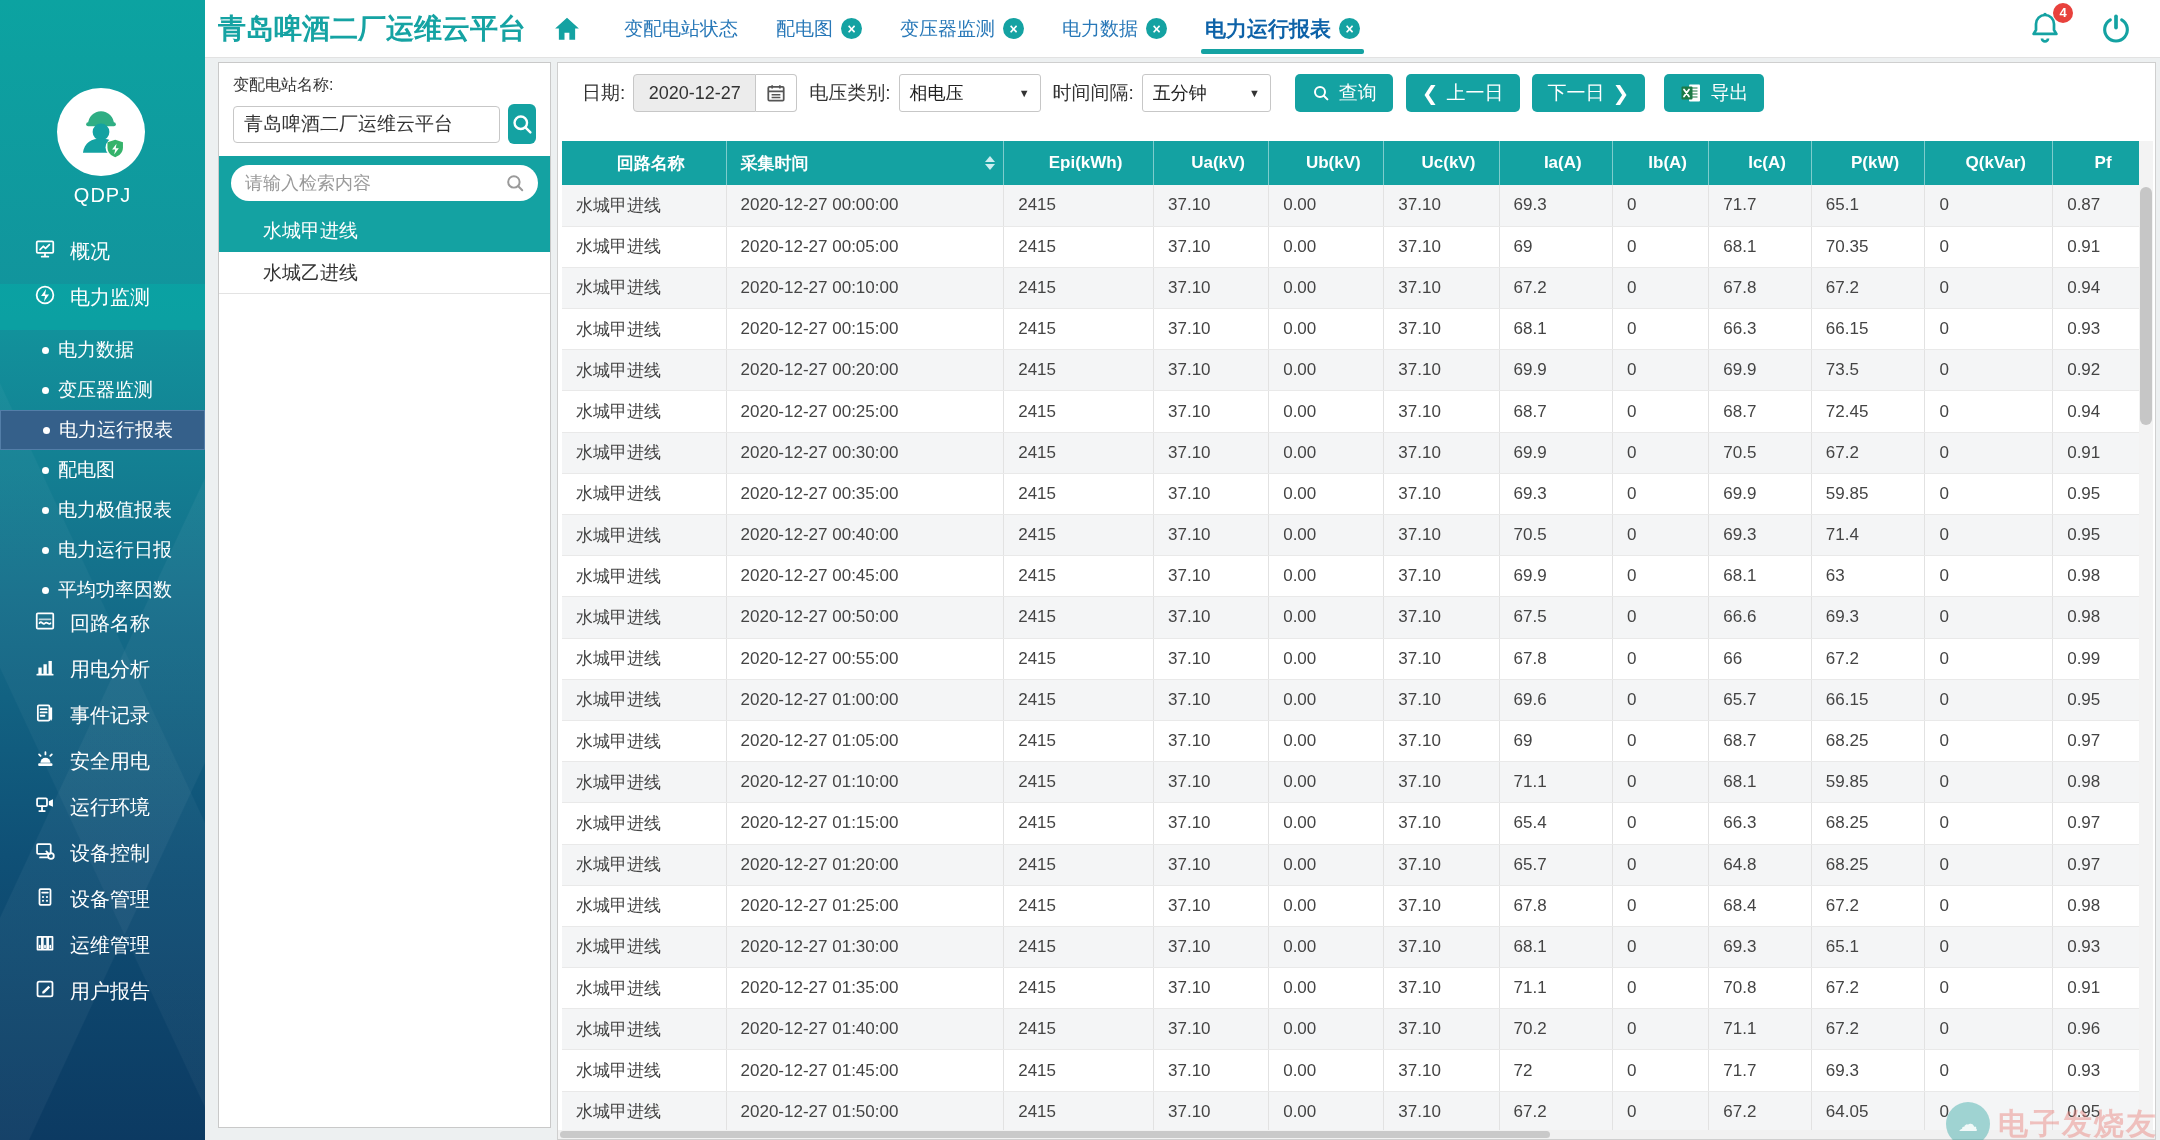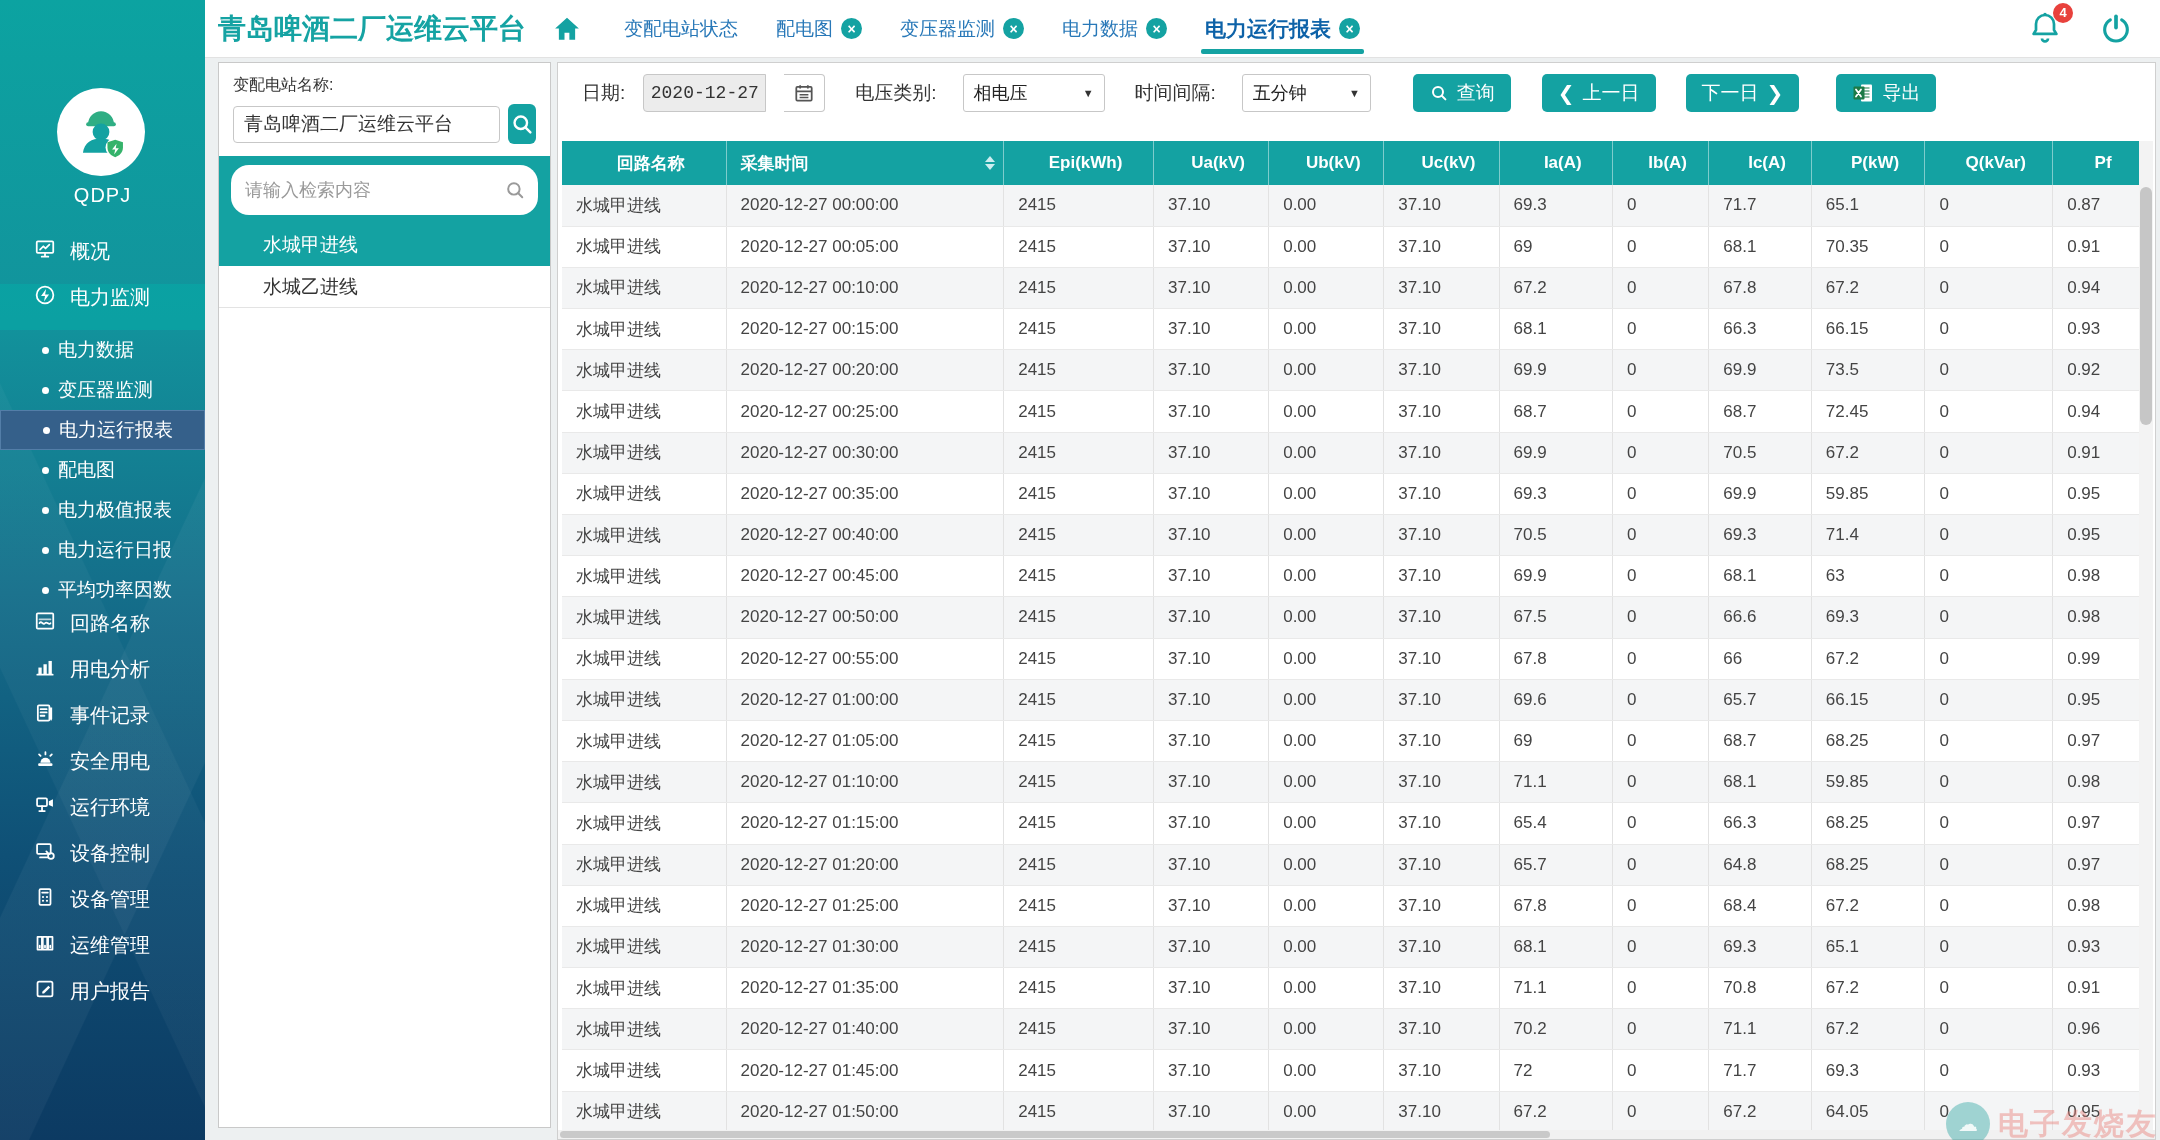--- a/index.html
+++ b/index.html
@@ -55,31 +55,31 @@
 
   .left-panel { position:absolute; left:13px; top:4px; width:333px; height:1066px;
     background:#fff; border:1px solid #c9c9c9; }
   .lp-label { margin:12px 0 8px 14px; font-size:16px; color:#333; }
   .lp-row { display:flex; align-items:center; padding:0 14px; gap:8px; }
   .station-input { flex:1; height:37px; border:1px solid #c7c7c7; border-radius:4px; font-size:19px;
     color:#333; padding:0 10px; outline:none; font-family:inherit; }
   .lp-search-btn { width:55px; height:40px; background:#14a2a2; border:none; border-radius:6px;
     display:flex; align-items:center; justify-content:center; cursor:pointer; }
   .lp-teal-band { margin-top:12px; background:#14a2a2; padding:9px 12px; }
-  .pill { background:#fff; border-radius:18px; height:50px; display:flex; align-items:center; padding:0 12px 0 14px; }
+  .pill { background:#fff; border-radius:18px; height:36px; display:flex; align-items:center; padding:0 12px 0 14px; }
   .pill input { flex:1; border:none; outline:none; font-size:18px; color:#555; font-family:inherit; }
   .pill input::placeholder { color:#9a9a9a; }
   .circuit-list {}
   .circuit { height:42px; display:flex; align-items:center; padding-left:44px; font-size:19px; color:#333;
     border-bottom:1px solid #e3e3e3; cursor:pointer; }
   .circuit.selected { background:#14a2a2; color:#fff; border-bottom:1px solid #14a2a2; }
 
   .main-panel { position:absolute; left:352px; top:4px; width:1599px; height:1078px;
     background:#fff; border:1px solid #cfcfcf; }
-  .toolbar { display:flex; align-items:center; height:56px; padding-top:4px;gap:18px; }
+  .toolbar { display:flex; align-items:center; height:56px; padding-top:4px; }
   .tb-label { font-size:19px; color:#333; white-space:nowrap; }
   .date-input { width:123px; height:38px; background:#ececec; border:1px solid #c7c7c7;
     border-radius:4px 0 0 4px; font-size:18px; color:#333; text-align:center; outline:none; font-family:inherit; }
   .cal-btn { width:41px; height:38px; background:#fff; border:1px solid #c7c7c7; border-left:none;
     border-radius:0 4px 4px 0; display:flex; align-items:center; justify-content:center; cursor:pointer; }
   .selectbox { height:38px; border:1px solid #c7c7c7; border-radius:3px; background:#fff;
     display:flex; align-items:center; justify-content:space-between; padding:0 10px; cursor:pointer; }
   .selectbox .sel-val { font-size:18px; color:#222; }
   .selectbox .arr { font-size:11px; color:#333; margin-left:12px; }
   .btn { height:38px; border:none; border-radius:5px; background:#14a2a2; color:#fff; font-size:19px;
@@ -327,21 +327,21 @@
         </div>
         <div class="circuit">
           <span>水城乙进线</span>
         </div>
       </div>
   </section>
 
   <section class="main-panel">
     <div class="toolbar">
       <span class="tb-label" style="margin-left:24px">日期:</span>
-      <input class="date-input" style="margin-left: 0; font-family: Liberation Mono, monospace;" readonly="" value="2020-12-27">
+      <input class="date-input" style="margin-left: 8px;" readonly="" value="2020-12-27">
       <button class="cal-btn">
         <svg width="22" height="22" viewBox="0 0 20 20" fill="none">
           <rect x="3" y="4.5" width="14" height="12.5" rx="1" stroke="#555" stroke-width="1.6"></rect>
           <path d="M6.5 3v3M13.5 3v3M3 8.5h14" stroke="#555" stroke-width="1.6"></path>
           <path d="M6 11.5h8M6 14h8" stroke="#555" stroke-width="1.4"></path>
         </svg>
       </button>
       <span class="tb-label" style="margin-left:12px">电压类别:</span>
       <div class="selectbox" style="margin-left:8px;width:142px">
         <span class="sel-val">相电压</span>

